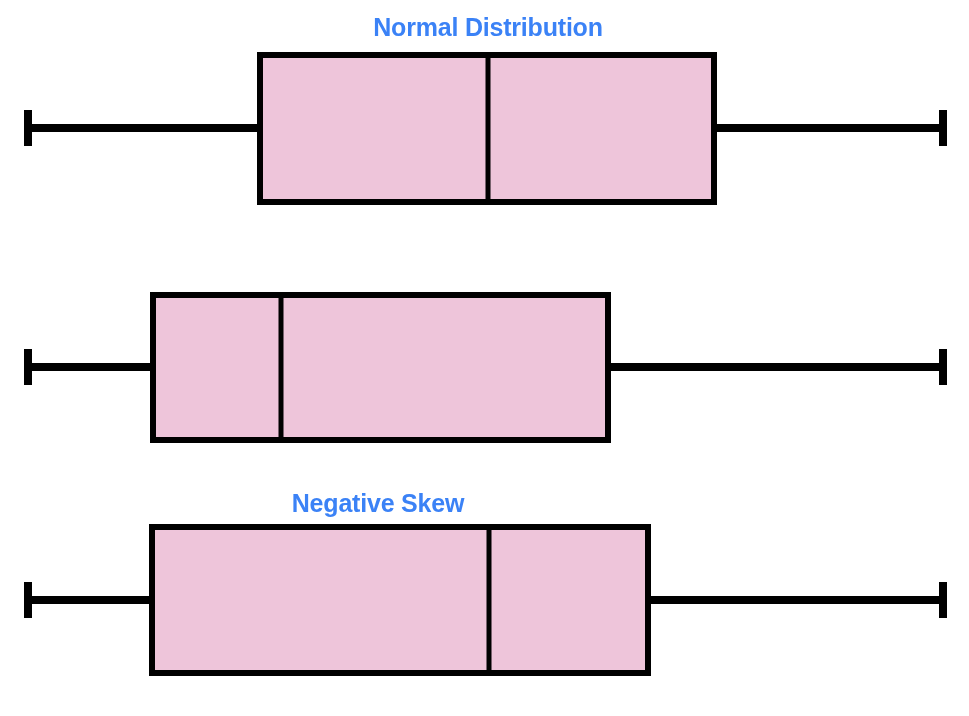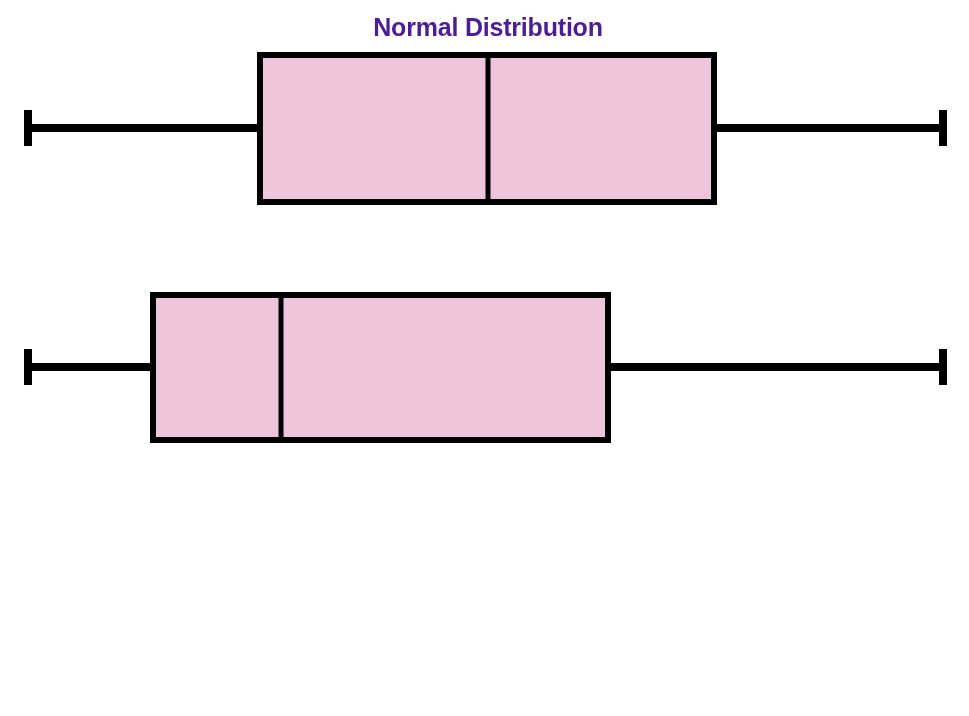--- a/index.html
+++ b/index.html
@@ -22,21 +22,21 @@
     position: absolute;
     left: 0;
     width: 969px;
   }
   .panel-title {
     position: absolute;
     font-family: "Liberation Sans", sans-serif;
     font-weight: bold;
     font-size: 25px;
     letter-spacing: -0.2px;
-    color: #4c1d95;
+    color: #3b82f6;
     white-space: nowrap;
     transform: translateX(-50%);
     user-select: none;
   }
   .plot-svg {
     position: absolute;
     left: 0;
     top: 0;
     width: 969px;
   }
@@ -82,14 +82,25 @@
     <svg class="plot-svg" viewBox="0 0 969 238" width="969" height="238" style="top:0;">
       <line class="whisker-line" x1="28" y1="129" x2="152" y2="129"></line>
       <line class="whisker-cap" x1="28" y1="111" x2="28" y2="147"></line>
       <line class="whisker-line" x1="609" y1="129" x2="943" y2="129"></line>
       <line class="whisker-cap" x1="943" y1="111" x2="943" y2="147"></line>
       <rect class="box-rect" x="153" y="57" width="455" height="145"></rect>
       <line class="median-line" x1="281" y1="57" x2="281" y2="202"></line>
     </svg>
   </div>
 
+  <div class="panel" style="top:476px;height:240px;">
+    <div class="panel-title" style="left:378px;top:13px;">Negative Skew</div>
+    <svg class="plot-svg" viewBox="0 0 969 240" width="969" height="240" style="top:0;">
+      <line class="whisker-line" x1="28" y1="124" x2="151" y2="124"></line>
+      <line class="whisker-cap" x1="28" y1="106" x2="28" y2="142"></line>
+      <line class="whisker-line" x1="649" y1="124" x2="943" y2="124"></line>
+      <line class="whisker-cap" x1="943" y1="106" x2="943" y2="142"></line>
+      <rect class="box-rect" x="152" y="51" width="496" height="146"></rect>
+      <line class="median-line" x1="489" y1="51" x2="489" y2="197"></line>
+    </svg>
+  </div>
 
 </div>
 
 </body></html>

